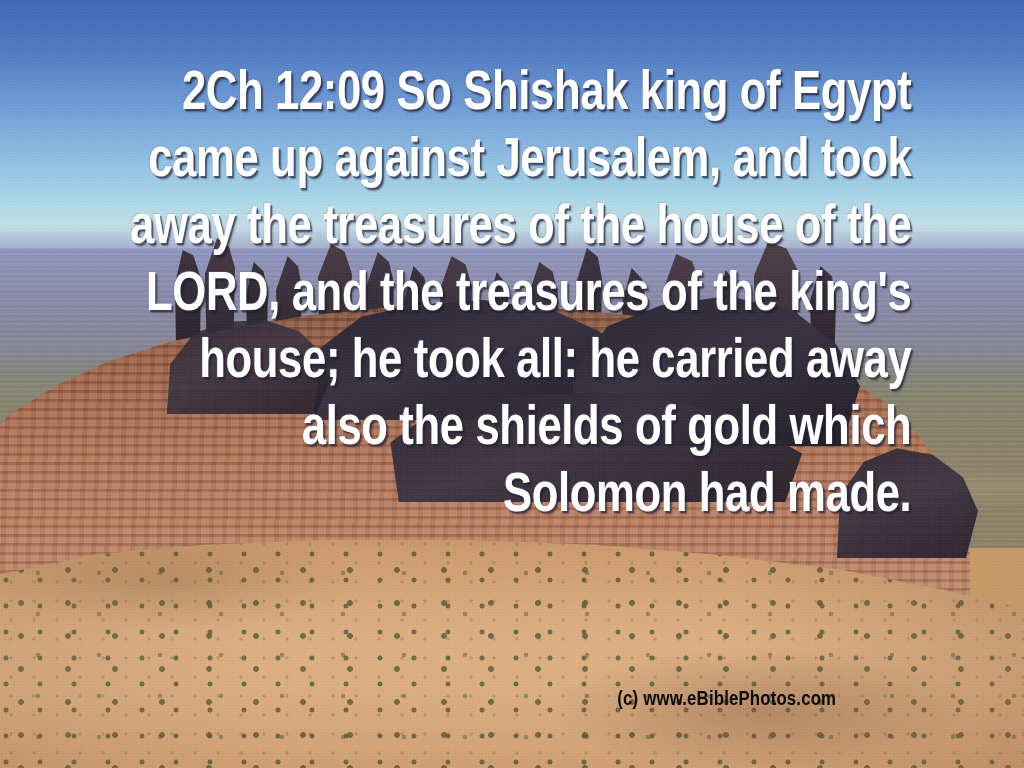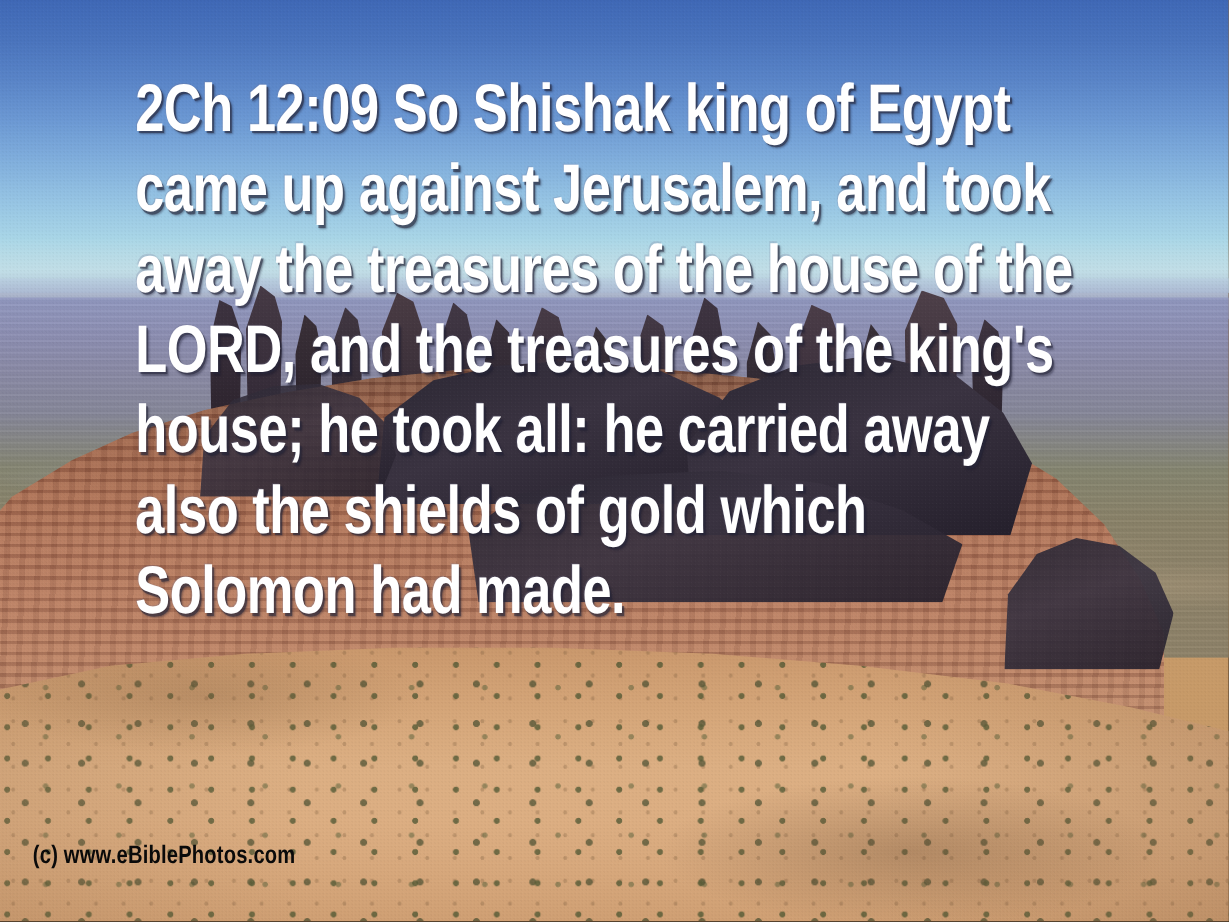--- a/index.html
+++ b/index.html
@@ -189,21 +189,21 @@
     background-image:
       linear-gradient(45deg, rgba(255,255,255,.22) 25%, transparent 25%, transparent 75%, rgba(0,0,0,.2) 75%);
   }
 
   
   .verse {
     position: absolute;
     left: 0;
     top: 56px;
     width: 1024px;
-    text-align: left;
+    text-align: right;
     z-index: 20;
     pointer-events: none;
   }
   .verse-line {
     display: block;
     color: #ffffff;
     font-family: "Liberation Sans Narrow", "Liberation Sans", sans-serif;
     font-weight: bold;
     font-size: 56px;
     line-height: 67px;
@@ -215,23 +215,22 @@
       3px 3px 2px rgba(20,20,40,.40),
       -1px -1px 0 rgba(120,120,150,.25);
   }
 
   
   .watermark {
     position: absolute;
     left: 0;
     top: 686px;
     width: 864px;
-    text-align: left;
+    text-align: right;
     z-index: 21;
-    margin-top: 15px;
   }
   .watermark span {
     display: inline-block;
     color: #0a0a0a;
     font-family: "Liberation Sans Narrow", "Liberation Sans", sans-serif;
     font-weight: bold;
     font-size: 21px;
     letter-spacing: .2px;
     transform: scaleX(0.80);
     white-space: nowrap;

